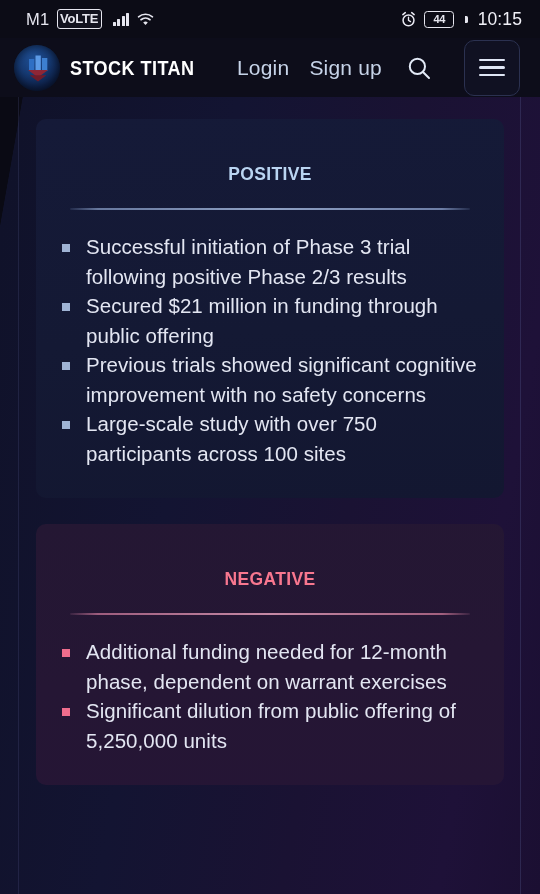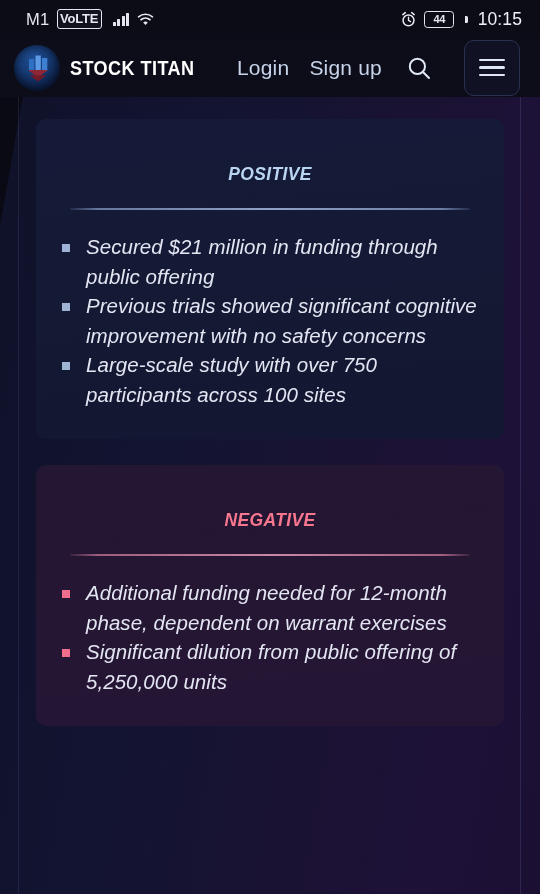--- a/index.html
+++ b/index.html
@@ -185,21 +185,20 @@
 
   
   .page {
     position: absolute;
     left: 0; right: 0;
     top: 97px;
     bottom: 0;
     background:
       linear-gradient(100deg, #0a0a14 0%, #0a0a14 3.3%, #10122a 3.4%, #131432 35%, #1a1233 62%, #1e1138 85%, #1b0f32 100%);
     overflow: hidden;
-    font-style: italic;
   }
   .page:after {
     
     content: "";
     position: absolute;
     right: 19px; top: 0; bottom: 0;
     width: 1px;
     background: rgba(90,95,150,.30);
   }
   .gutter-line {
@@ -357,20 +356,21 @@
 
   <div class="page">
     <div class="gutter-line"></div>
 
     <div class="scroll-area">
 
       <section class="card positive">
         <h2 class="card-title">Positive</h2>
         <div class="divider"></div>
         <ul class="points">
+          <li>Successful initiation of Phase 3 trial following positive Phase 2/3 results</li>
           <li>Secured $21 million in funding through public offering</li>
           <li>Previous trials showed significant cognitive improvement with no safety concerns</li>
           <li>Large-scale study with over 750 participants across 100 sites</li>
         </ul>
       </section>
 
       <section class="card negative">
         <h2 class="card-title">Negative</h2>
         <div class="divider"></div>
         <ul class="points">

